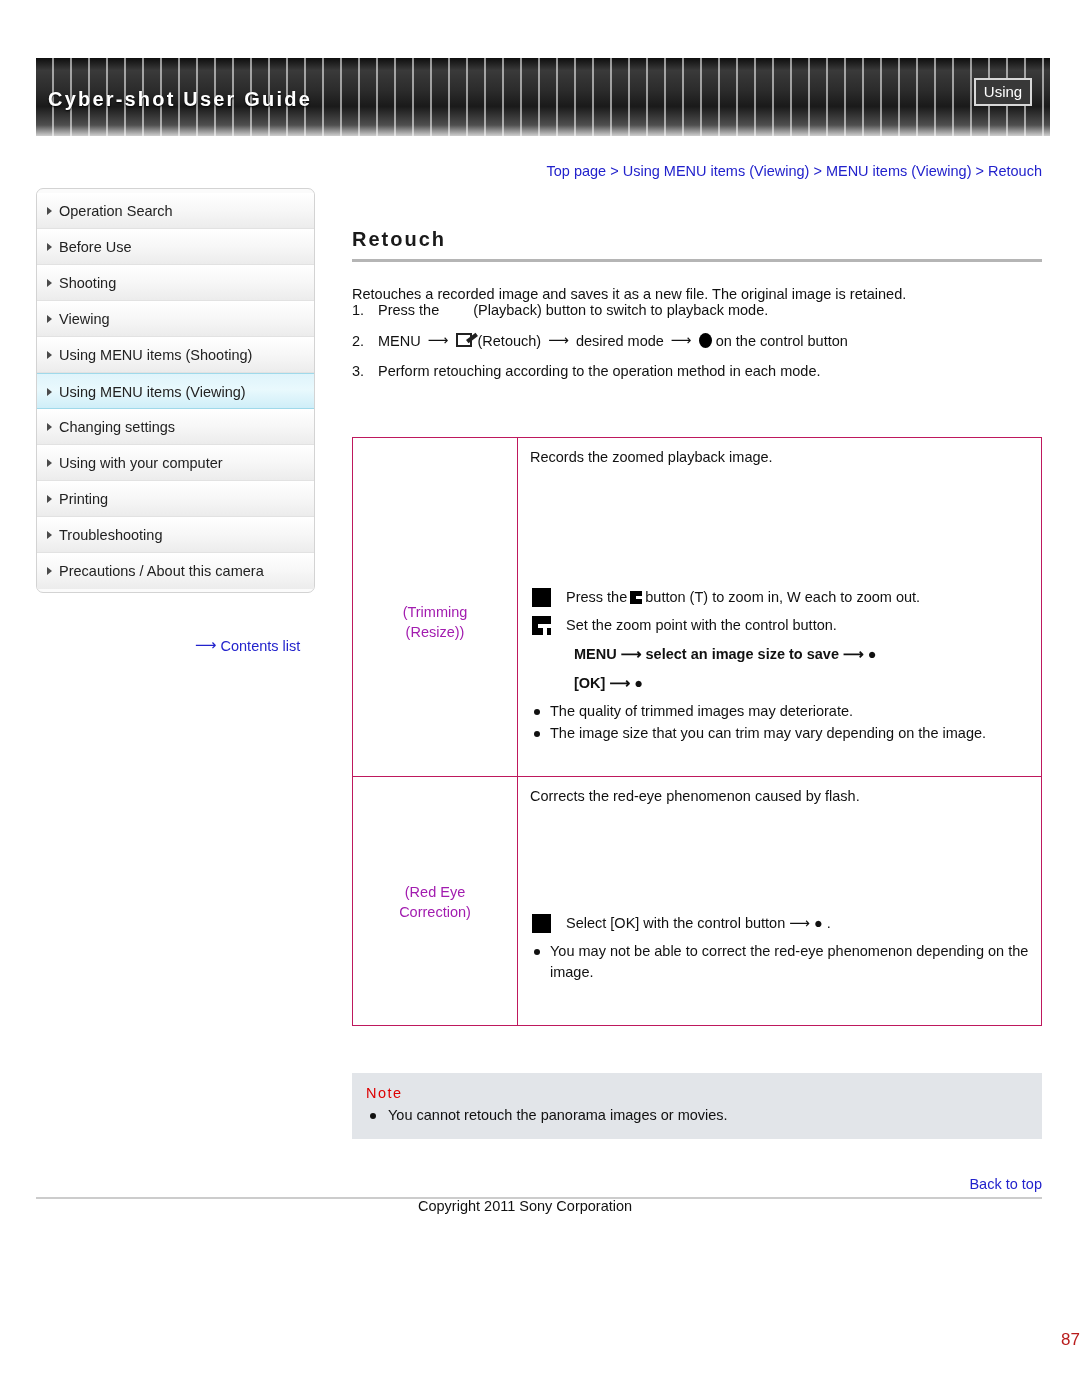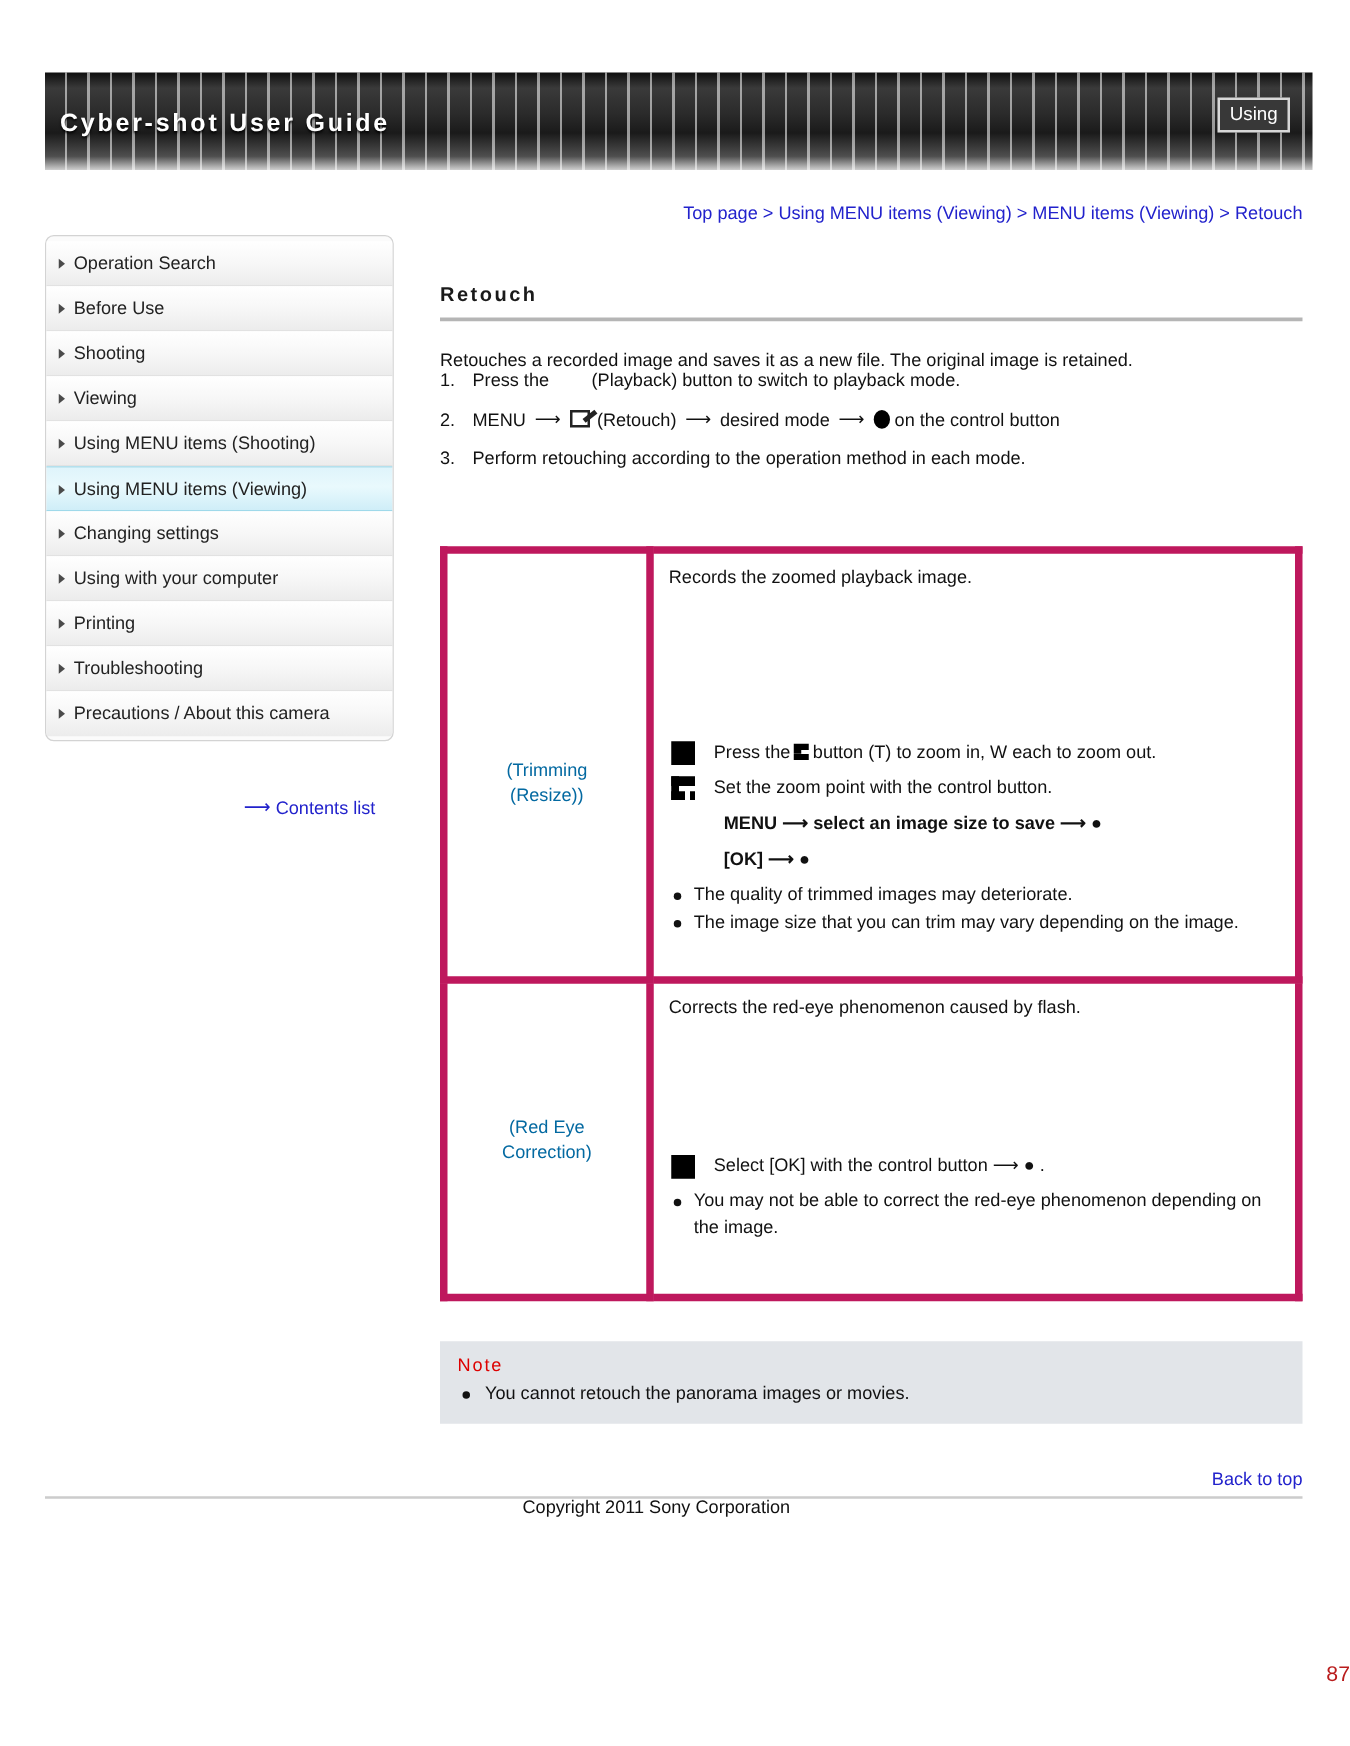--- a/index.html
+++ b/index.html
@@ -128,21 +128,21 @@
     white-space: nowrap;
   }
 
   
   .content {
     position: absolute;
     left: 352px; top: 228px;
     width: 690px;
   }
   .page-title {
-    font-size: 16px;
+    font-size: 20px;
     font-weight: bold;
     color: #1a1a1a;
     letter-spacing: 2px;
     margin: 0 0 8px 0;
   }
   .title-rule {
     height: 3px;
     background: #b5b5b5;
     margin-bottom: 24px;
   }
@@ -190,30 +190,30 @@
   .mode-table {
     position: absolute;
     left: 352px; top: 437px;
     width: 690px;
     border: 1px solid #111;
     border-collapse: collapse;
     table-layout: fixed;
     background: #fff;
   }
   .mode-table td {
-    border: 6px solid #be185d;
+    border: 1px solid #be185d;
     vertical-align: top;
     padding: 0;
   }
   .col-mode { width: 165px; }
   .mode-label {
     position: relative;
     height: 100%;
     font-size: 14.5px;
-    color: #0369a1;
+    color: #a21caf;
     text-align: center;
   }
   .mode-label .lbl {
     position: absolute;
     left: 0; right: 0;
     bottom: 0;
     line-height: 20px;
   }
   .cell-body {
     position: relative;

